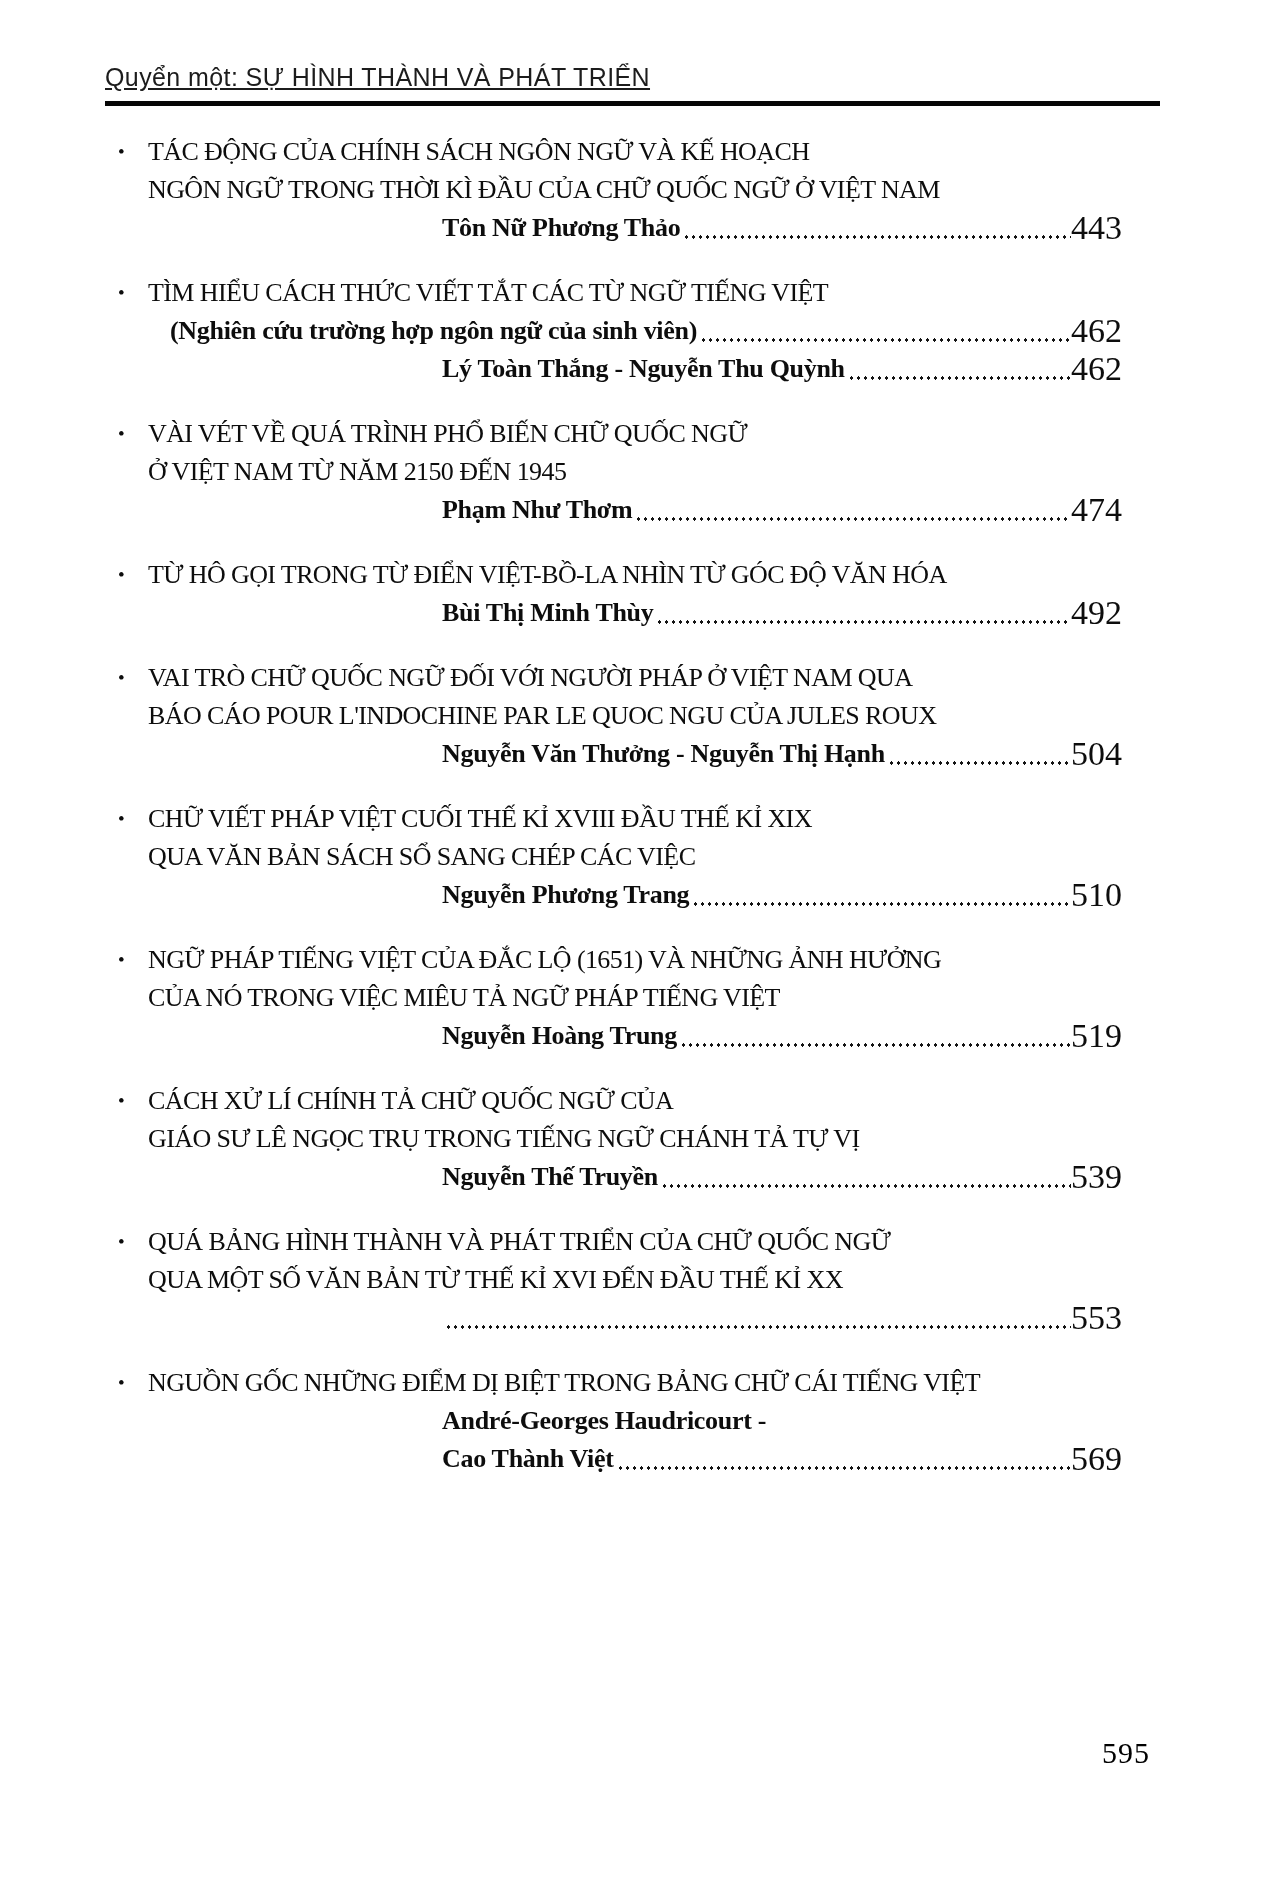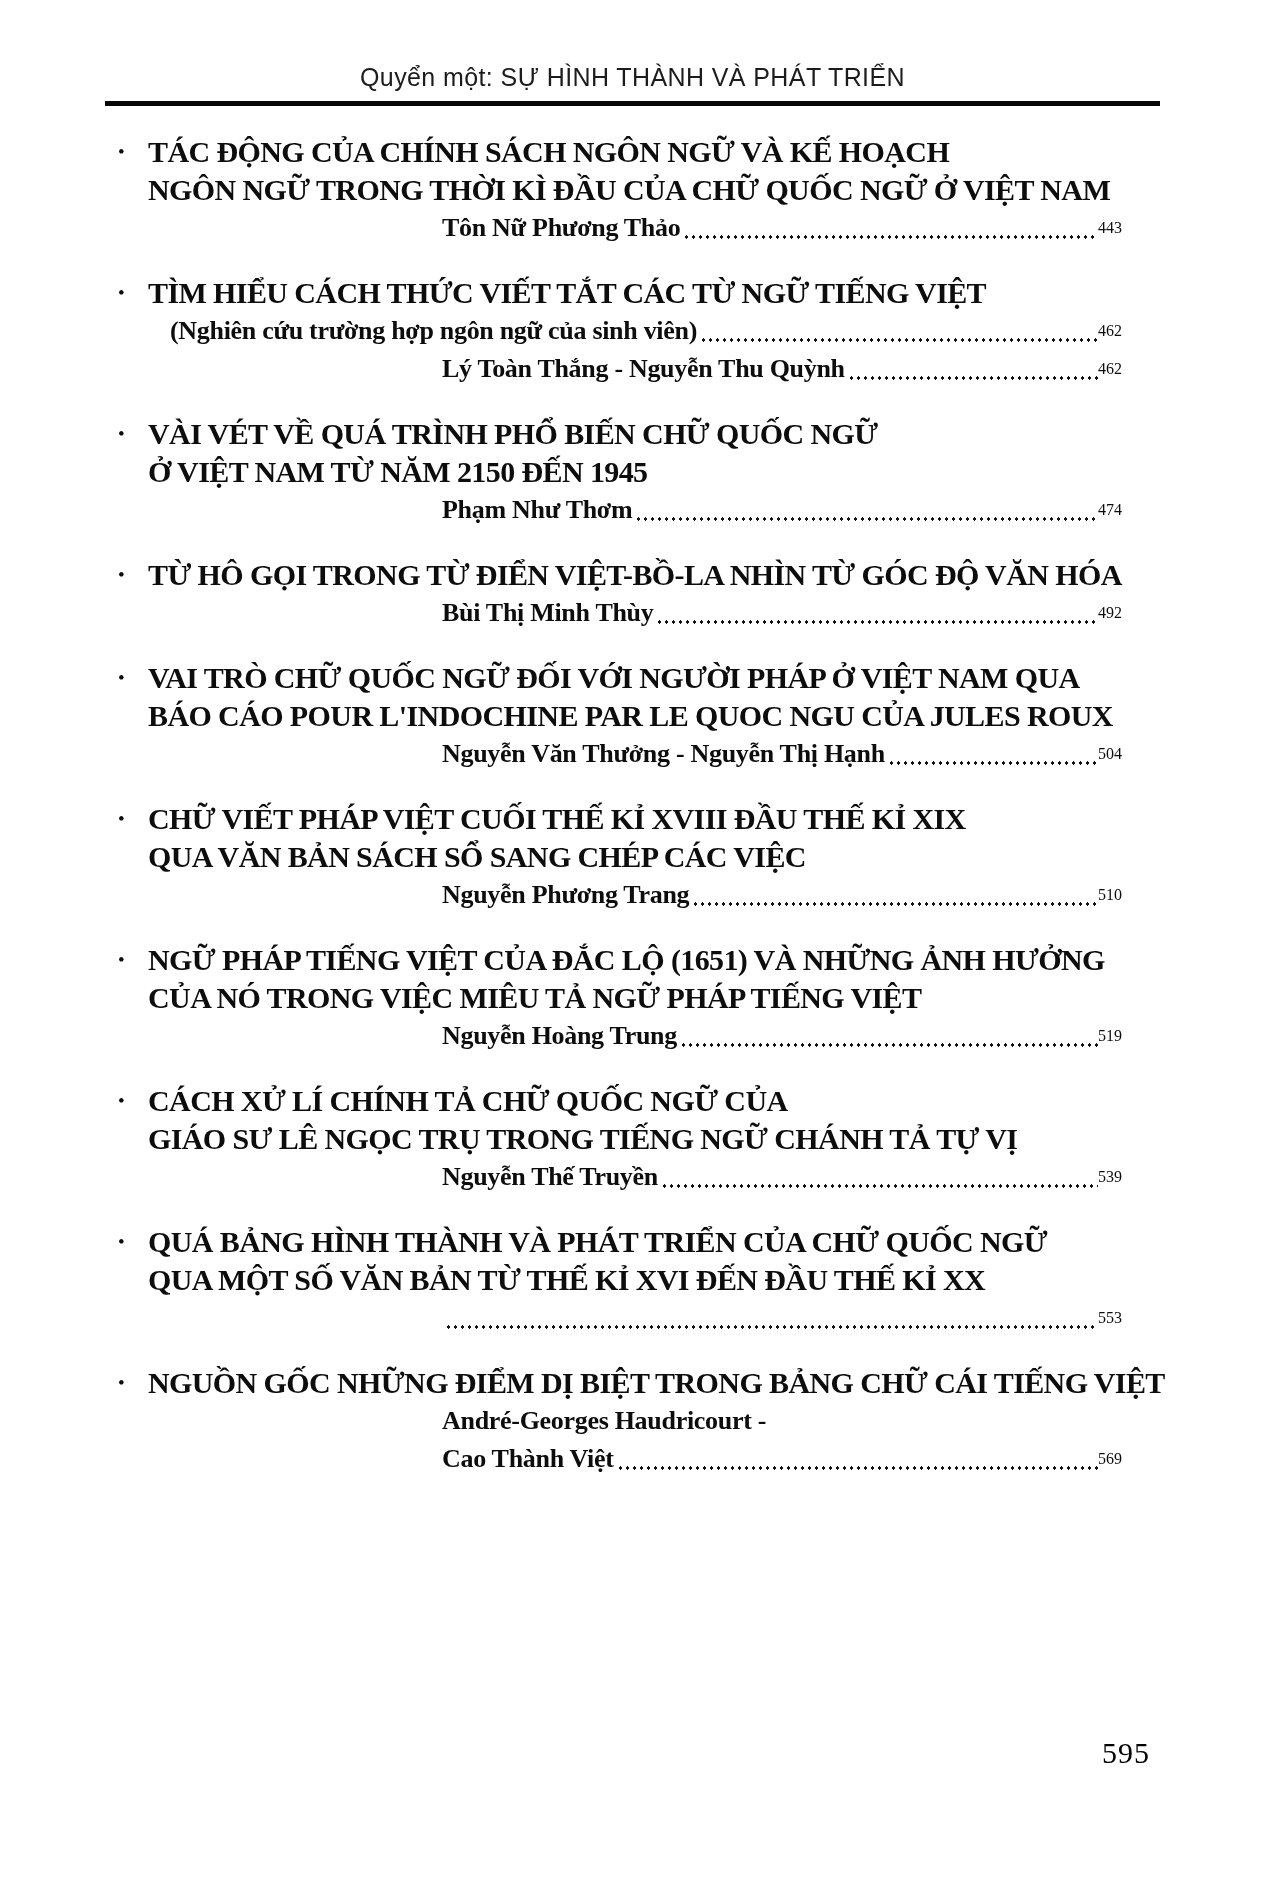--- a/index.html
+++ b/index.html
@@ -8,45 +8,46 @@
     background:#ffffff;
     position:relative;
     font-family:"Liberation Serif","DejaVu Serif",serif;
     color:#0d0d0d;
     overflow:hidden;
   }
   .content { padding:0 102px 0 105px; }
 
   .header-line {
     margin-top:62px;
-    text-align:center;
+    text-align:left;
     font-family:"Liberation Sans","DejaVu Sans",sans-serif;
     font-size:25px;
     font-weight:400;
     letter-spacing:0.4px;
     color:#1c1c1c;
     line-height:30px;
+    text-decoration:underline;
   }
   .rule { height:5px; background:#060606; margin-top:9px; }
 
   .toc { margin-top:16px; }
 
   .entry { display:flex; margin-top:27px; }
   .bullet {
     flex:0 0 43px;
     padding-left:13px;
     box-sizing:border-box;
     font-size:19px;
     line-height:38px;
   }
   .entry-block { flex:1 1 auto; min-width:0; }
 
   .title-line {
-    font-weight:bold;
-    font-size:30px;
+    font-weight:normal;
+    font-size:26px;
     line-height:38px;
     letter-spacing:-0.6px;
     white-space:nowrap;
   }
 
   .leader-row { display:flex; line-height:38px; padding-right:38px;margin-left:22px; }
   .subtitle-text {
     font-weight:bold;
     font-size:26px;
     letter-spacing:-0.3px;
@@ -69,21 +70,21 @@
 
   .leader {
     flex:1 1 20px;
     min-width:20px;
     margin-left:3px;
     background-image:radial-gradient(circle, #141414 1.5px, transparent 1.8px);
     background-size:7px 4px;
     background-repeat:repeat-x;
     background-position:left bottom 8px;
   }
-  .page-num { font-size:16px; font-weight:normal; letter-spacing:0; }
+  .page-num { font-size:34px; font-weight:normal; letter-spacing:0; }
 
   .footer-num {
     position:absolute;
     right:112px;
     top:1736px;
     font-size:30px;
     letter-spacing:1px;
     color:#000000;
   }
 </style>

